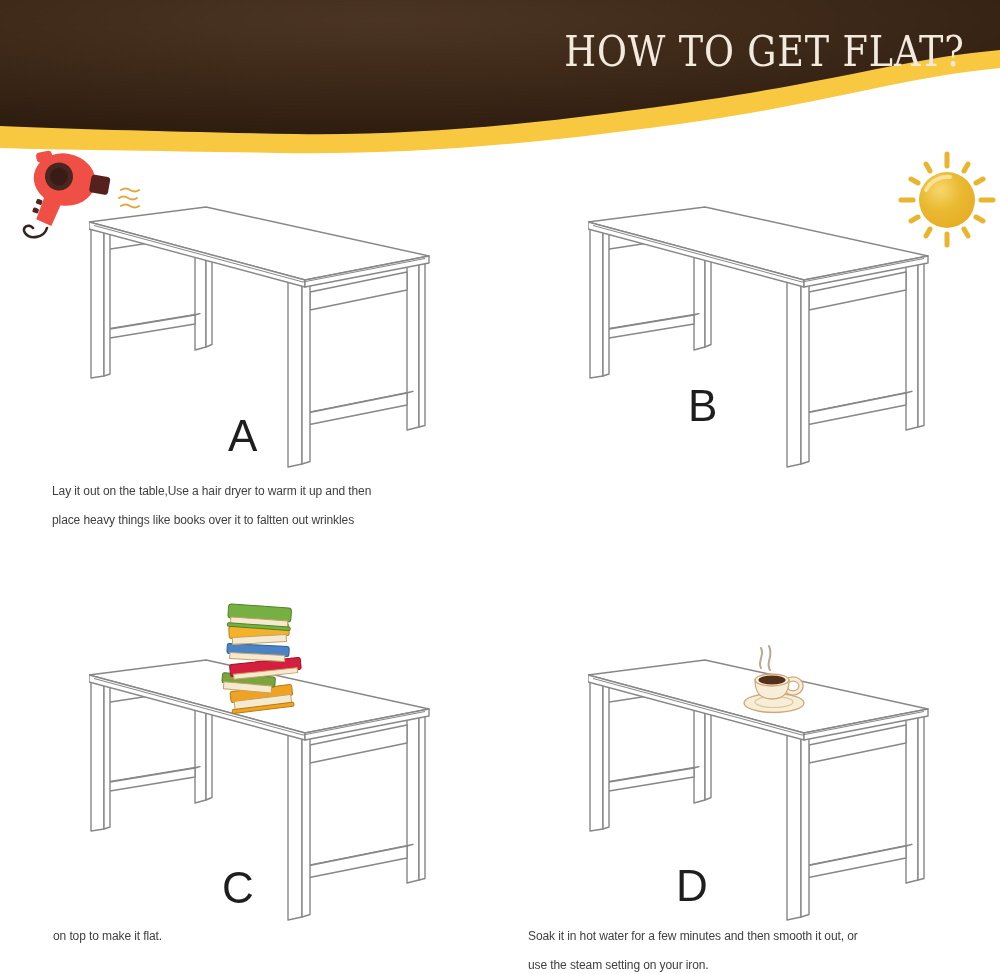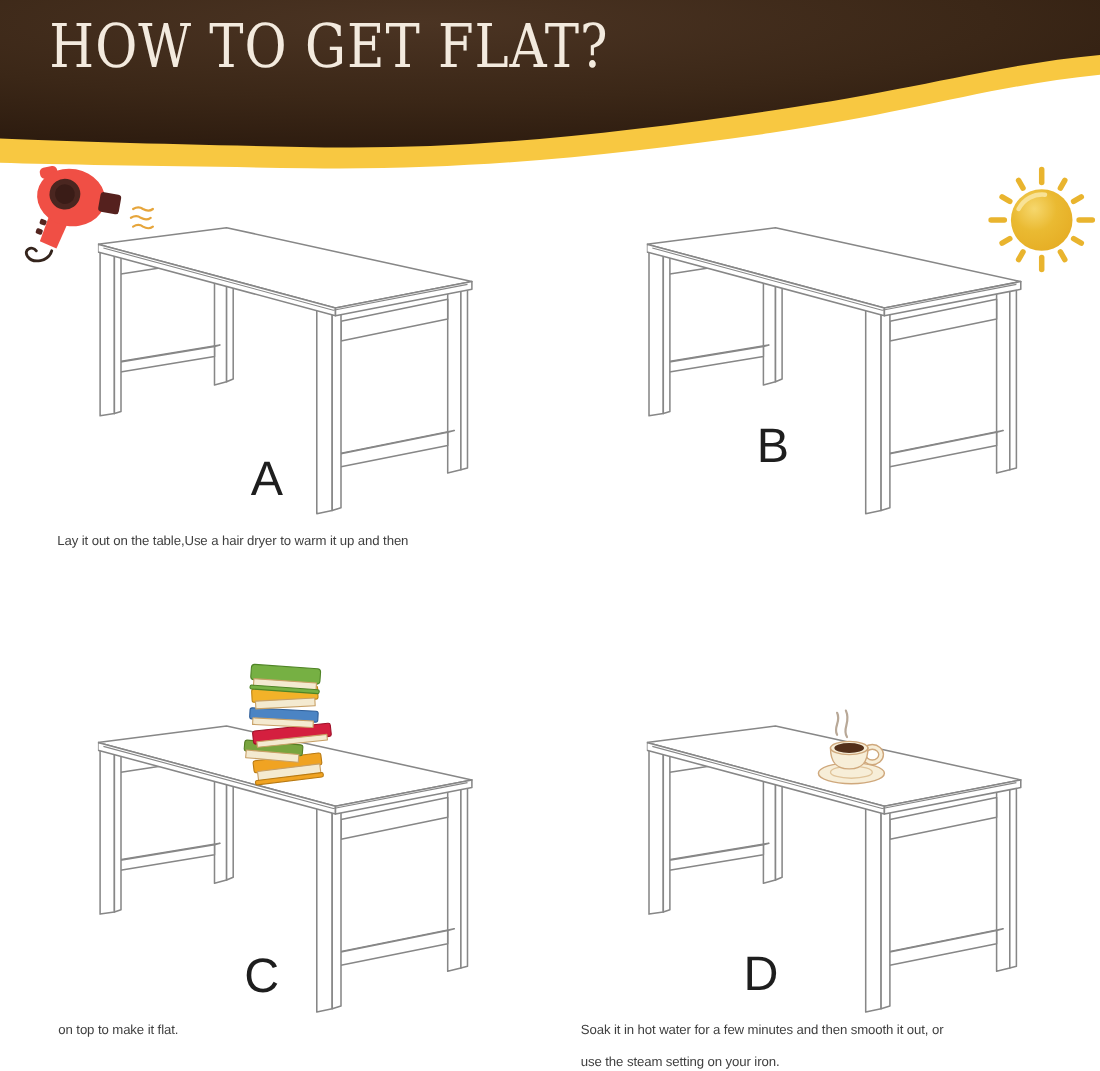--- a/index.html
+++ b/index.html
@@ -3,23 +3,23 @@
 <meta charset="utf-8">
 <style>
   html,body{margin:0;padding:0;}
   body{width:1000px;height:974px;background:#ffffff;position:relative;overflow:hidden;
        font-family:"Liberation Sans",sans-serif;}
   .stage{position:absolute;left:0;top:0;width:1000px;height:974px;}
 
   
   .header{position:absolute;left:0;top:0;width:1000px;height:170px;}
   .header svg{display:block;}
-  .title{position:absolute;left:0;right:0;top:10px;text-align:left;
+  .title{position:absolute;left:0;right:0;top:26px;text-align:right;
          font-family:"DejaVu Serif","Liberation Serif",serif;
-         font-size:55px;color:#f3eade;letter-spacing:1px;white-space:nowrap;}
+         font-size:43px;color:#f3eade;letter-spacing:1px;white-space:nowrap;}
   .title span{display:inline-block;transform:scaleX(.85);transform-origin:center;}
 
   
   .table-wrap{position:absolute;width:345px;height:265px;}
   .t-a{left:89px;top:206px;}  .t-b{left:588px;top:206px;}
   .t-c{left:89px;top:659px;}  .t-d{left:588px;top:659px;}
 
   .letter{position:absolute;font-size:44px;color:#1e1e1e;line-height:1;
           font-family:"Liberation Sans",sans-serif;}
   .l-a{left:228px;top:414px;} .l-b{left:688px;top:384px;}
@@ -112,20 +112,21 @@
         <circle cx="46" cy="30" r="14" fill="#4a2620"></circle>
         <circle cx="46" cy="30" r="9" fill="#3a1c17"></circle>
       </g>
       <path d="M35,80 C 32,90 18,92 13,85 C 9,79 17,75 21,80" fill="none" stroke="#34241c" stroke-width="2.6" stroke-linecap="round"></path>
     </g>
   </svg>
 
   <div class="letter l-a">A</div>
   <div class="caption c-a">
     <div>Lay it out on the table,Use a hair dryer to warm it up and then</div>
+    <div>place heavy things like books over it to faltten out wrinkles</div>
   </div>
 
   <svg class="table-wrap t-b" viewBox="0 0 345 265">
     <use href="#desk"></use>
   </svg>
 
   <svg class="icon i-sun" viewBox="0 0 110 105">
     <defs>
       <radialGradient id="sng" cx="38%" cy="32%" r="80%">
         <stop offset="0%" stop-color="#f6d76d"></stop>

